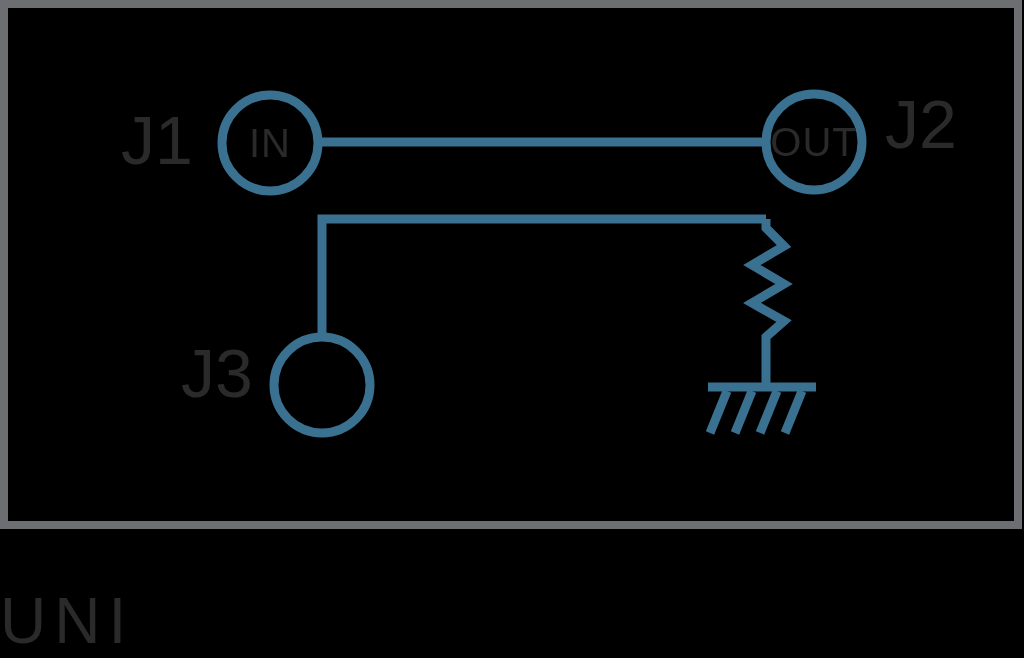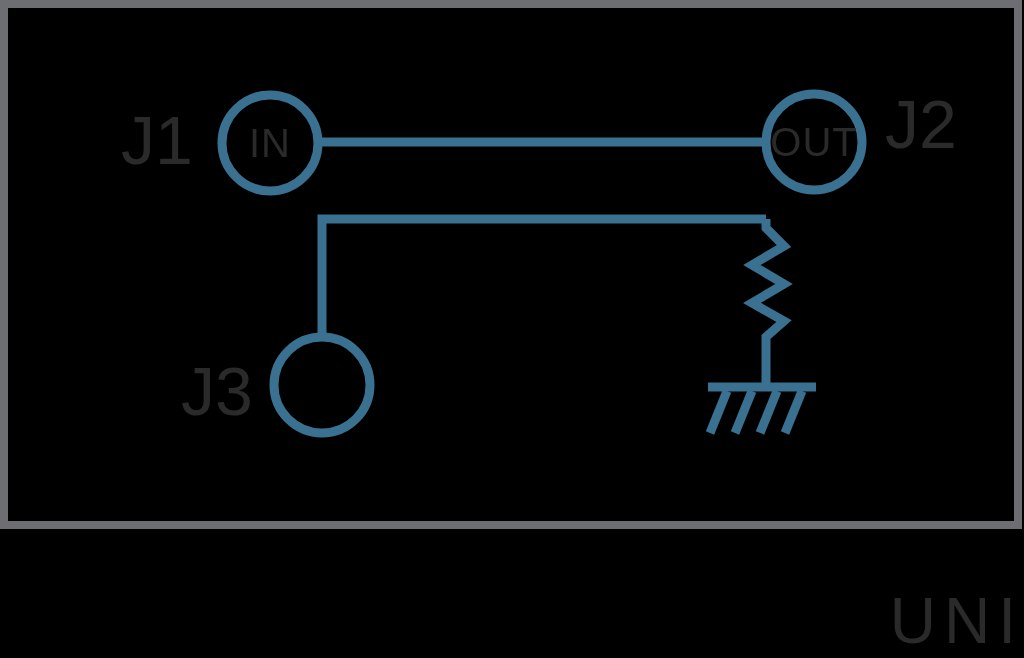--- a/index.html
+++ b/index.html
@@ -24,32 +24,32 @@
   }
   .art{position:absolute;left:0;top:0;width:1024px;height:658px}
   .trace{stroke:var(--trace);stroke-width:9;fill:none;stroke-linejoin:miter}
   .ref{
     position:absolute;width:100px;height:80px;
     display:flex;align-items:center;justify-content:center;
     color:var(--text);font-size:68px;font-weight:300;
   }
   .j1{left:107px;top:100px}
   .j2{left:871px;top:84px}
-  .j3{left:167px;top:351px}
+  .j3{left:167px;top:333px}
   .pname{
     position:absolute;width:120px;height:60px;
     display:flex;align-items:center;justify-content:center;
     color:var(--text);font-size:40px;font-weight:300;letter-spacing:1px;
   }
   .in{left:210px;top:113px}
   .out{left:754px;top:112px}
   .fwd{left:262px;top:355px}
   .caption{
     position:absolute;left:0;top:584px;width:1024px;
-    text-align:right;color:var(--text);
+    text-align:left;color:var(--text);
     font-size:64px;font-weight:300;letter-spacing:8px;
   }
 </style>
 </head>
 <body>
 
 <div class="stage">
 
   <div class="frame"></div>
 

